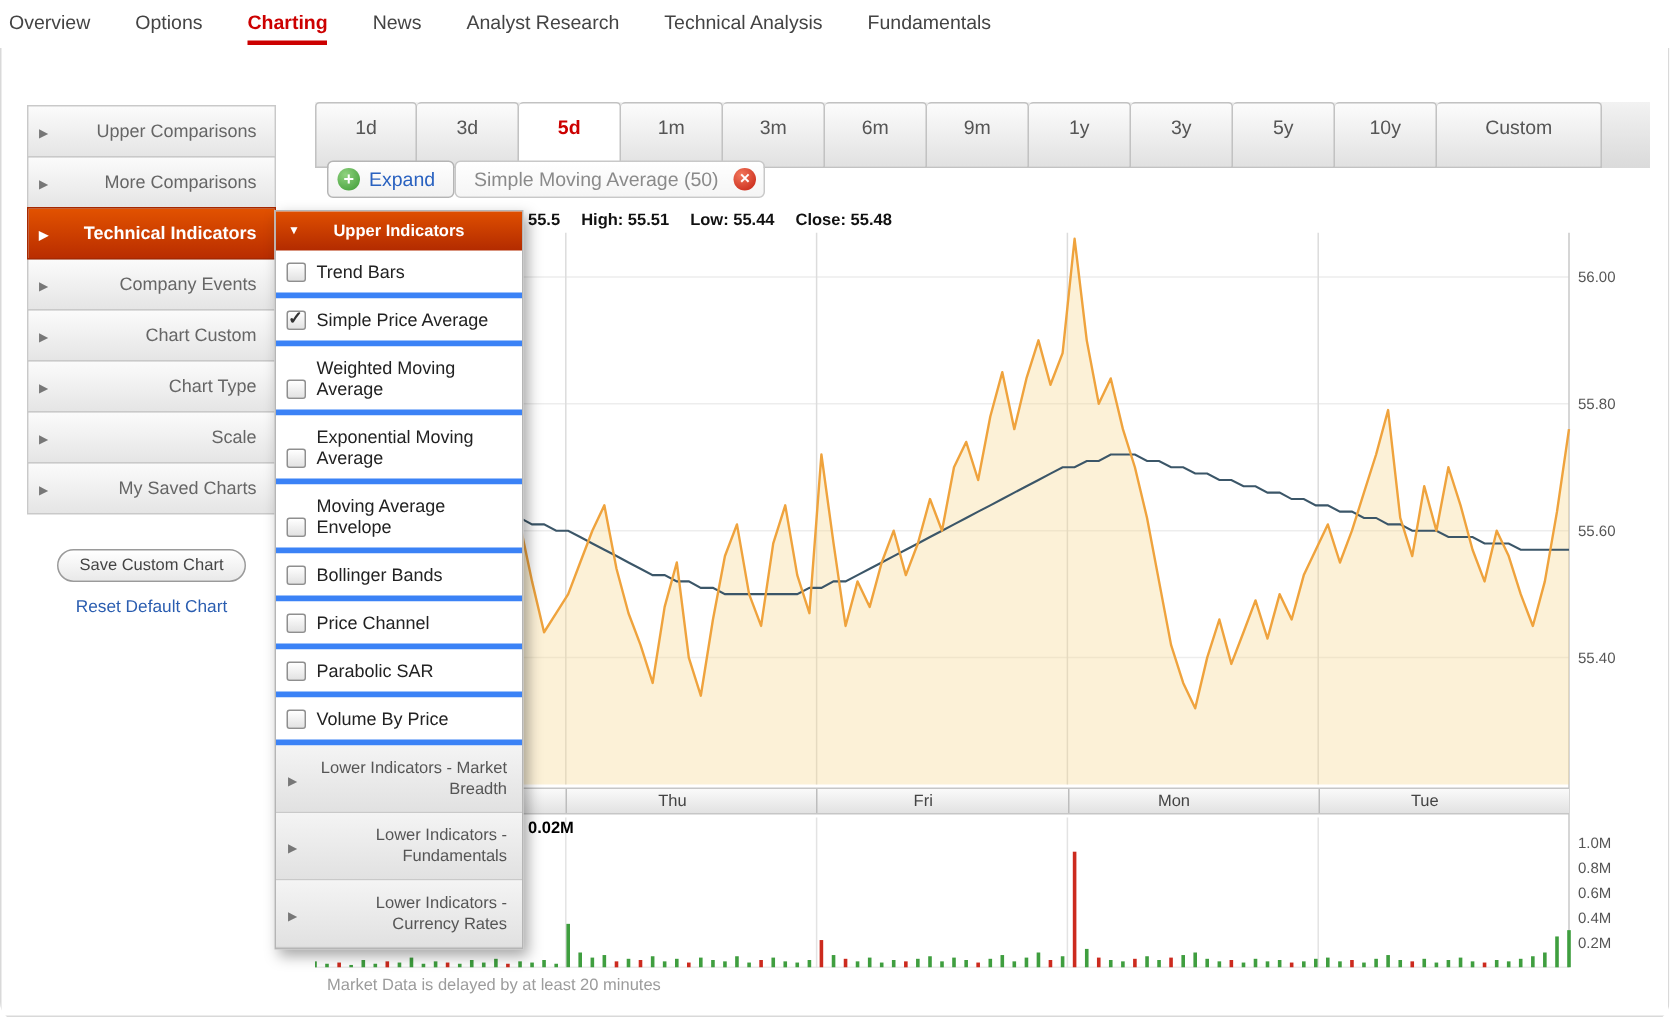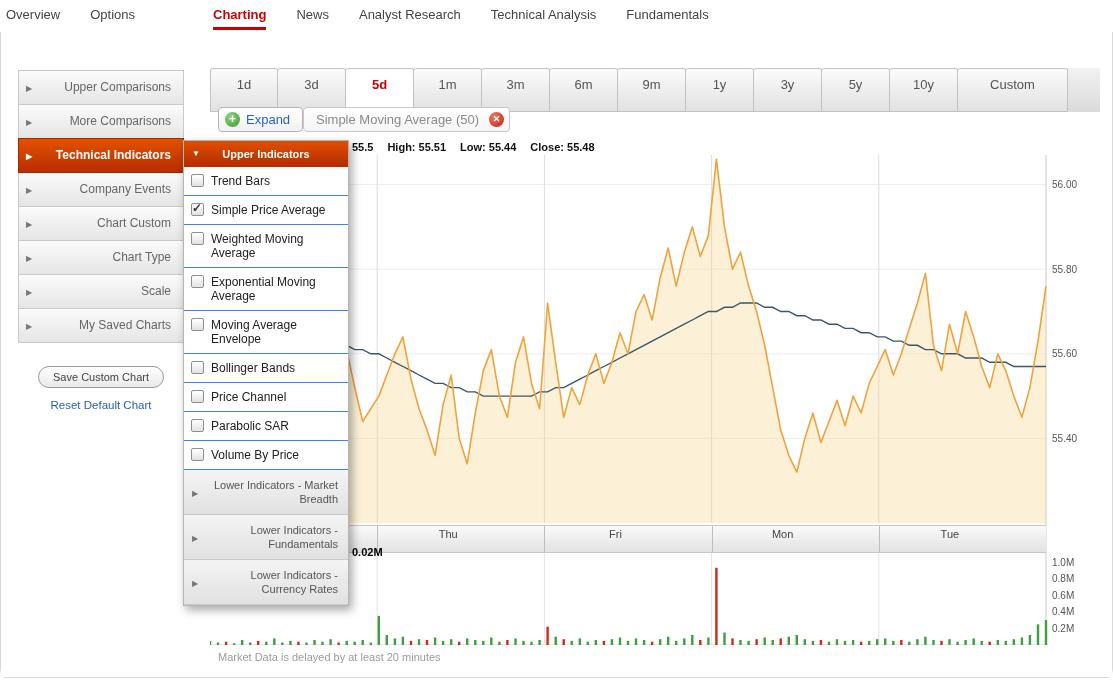--- a/index.html
+++ b/index.html
@@ -1,20 +1,20 @@
 <!DOCTYPE html>
 <html><head>
 <meta charset="utf-8">
 <style>
   html,body{margin:0;padding:0;background:#fff;}
   .app{position:relative;width:1113px;height:681px;overflow:hidden;background:#fff;font-family:"Liberation Sans",sans-serif;border-radius:13px;}
 
   .topnav{position:absolute;top:0;left:0;right:0;height:30px;display:flex;gap:30px;padding:7px 0 0 6px;font-size:13px;color:#444;box-sizing:border-box;}
   .nav-item{cursor:pointer;padding-bottom:3px;white-space:nowrap;}
-  .nav-item.active{color:#cc0000;font-weight:bold;border-bottom:3px solid #cc0000;margin-left:48px;}
+  .nav-item.active{color:#cc0000;font-weight:bold;border-bottom:3px solid #cc0000;}
 
   .frame{position:absolute;top:32px;left:0;width:1111px;height:645px;border:1px solid #d9d9d9;border-top:none;pointer-events:none;}
 
   .sidebar{position:absolute;left:18px;top:70px;width:166px;}
   .side-item{position:relative;box-sizing:border-box;height:35px;line-height:33px;background:linear-gradient(#fbfbfb,#e5e5e5);border:1px solid #c9c9c9;margin-top:-1px;text-align:right;padding-right:12px;font-size:12px;color:#666;cursor:pointer;}
   .side-item:first-child{margin-top:0;}
   .side-item .arrow{position:absolute;left:7px;top:1px;font-size:8px;color:#777;}
   .side-item.active{background:linear-gradient(#e25200,#b92d00);color:#fff;font-weight:bold;border-color:#a62800;z-index:2;}
   .side-item.active .arrow{color:#fff;}
 
@@ -33,31 +33,31 @@
 
   .chip{position:absolute;left:303px;top:107px;height:25px;line-height:23px;padding:0 30px 0 12px;border:1px solid #c8c8c8;border-radius:4px;background:linear-gradient(#fff,#f5f5f5);color:#8a8a8a;font-size:13px;box-sizing:border-box;}
   .chip-close{position:absolute;right:5px;top:4px;width:15px;height:15px;border-radius:50%;background:radial-gradient(circle at 35% 30%,#f2775c,#c41f10);color:#fff;font-size:9px;line-height:15px;text-align:center;font-weight:bold;cursor:pointer;}
 
   .ohlc{position:absolute;left:352px;top:141px;font-size:11px;font-weight:bold;color:#111;white-space:nowrap;}
   .ohlc-seg{margin-right:14px;}
 
   .chart-svg{position:absolute;left:210px;top:155px;}
   .axis-text{font-family:"Liberation Sans",sans-serif;font-size:10px;fill:#555;}
 
-  .day-strip{position:absolute;left:210px;top:525px;width:836px;height:28px;box-sizing:border-box;background:linear-gradient(#fafafa,#e2e2e2);border-top:1px solid #c6c6c6;border-bottom:1px solid #c6c6c6;}
+  .day-strip{position:absolute;left:210px;top:525px;width:836px;height:18px;box-sizing:border-box;background:linear-gradient(#fafafa,#e2e2e2);border-top:1px solid #c6c6c6;border-bottom:1px solid #c6c6c6;}
   .day-label{position:absolute;top:2px;transform:translateX(-50%);font-size:11px;color:#444;}
   .day-tick{position:absolute;top:0;bottom:0;width:1px;background:#bdbdbd;}
 
   .vol-label{position:absolute;left:352px;top:546px;font-size:11px;font-weight:bold;color:#000;}
   .disclaimer{position:absolute;left:218px;top:651px;font-size:11px;color:#9c9c9c;}
 
   .flyout{position:absolute;left:183px;top:140px;width:166px;background:#fff;border:1px solid #b5b5b5;box-shadow:3px 4px 9px rgba(0,0,0,0.35);z-index:50;box-sizing:border-box;}
   .flyout-header{position:relative;height:26px;line-height:26px;background:linear-gradient(#df4f00,#b32b00);color:#fff;font-size:11px;font-weight:bold;text-align:center;cursor:pointer;}
   .flyout-header .fh-arrow{position:absolute;left:8px;top:0;font-size:8px;color:#fff;}
-  .ind-row{display:flex;gap:7px;padding:7px;border-bottom:1px solid #3b82f6;font-size:12px;color:#222;align-items:flex-start;background:#fff;cursor:pointer;}
+  .ind-row{display:flex;gap:7px;padding:7px;border-bottom:4px solid #3b82f6;font-size:12px;color:#222;align-items:flex-end;background:#fff;cursor:pointer;}
   .cb{flex:0 0 13px;width:13px;height:13px;border:1px solid #8f8f8f;border-radius:2px;background:linear-gradient(#fff,#e2e2e2);position:relative;box-sizing:border-box;}
   .cb .tick{position:absolute;left:0;top:-3px;font-size:12px;font-weight:bold;color:#333;}
   .ind-label{line-height:14px;}
   .ind-section{position:relative;padding:8px 10px 8px 24px;background:linear-gradient(#f4f4f4,#e1e1e1);border-bottom:1px solid #c9c9c9;font-size:11px;color:#555;text-align:right;line-height:14px;min-height:28px;cursor:pointer;}
   .ind-section .arrow{position:absolute;left:8px;top:50%;margin-top:-5px;font-size:8px;color:#777;}
 </style>
 </head>
 <body>
 
 <div class="app">

